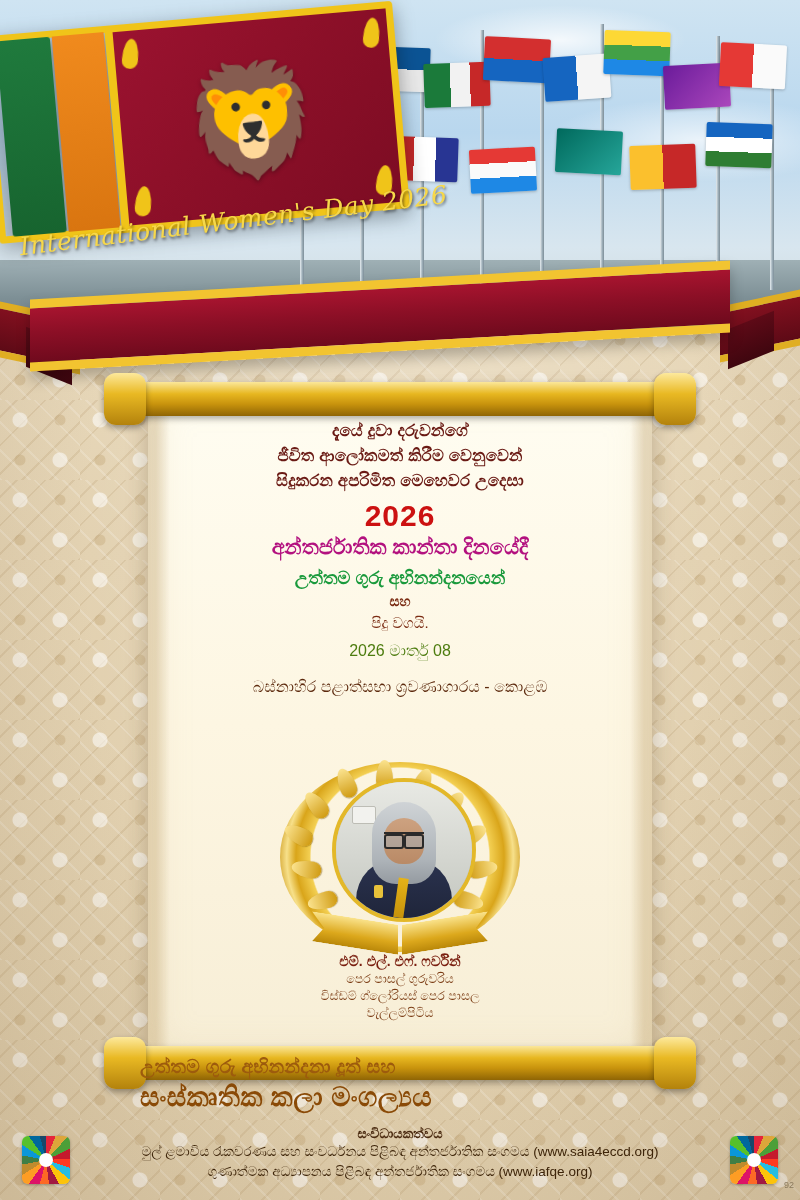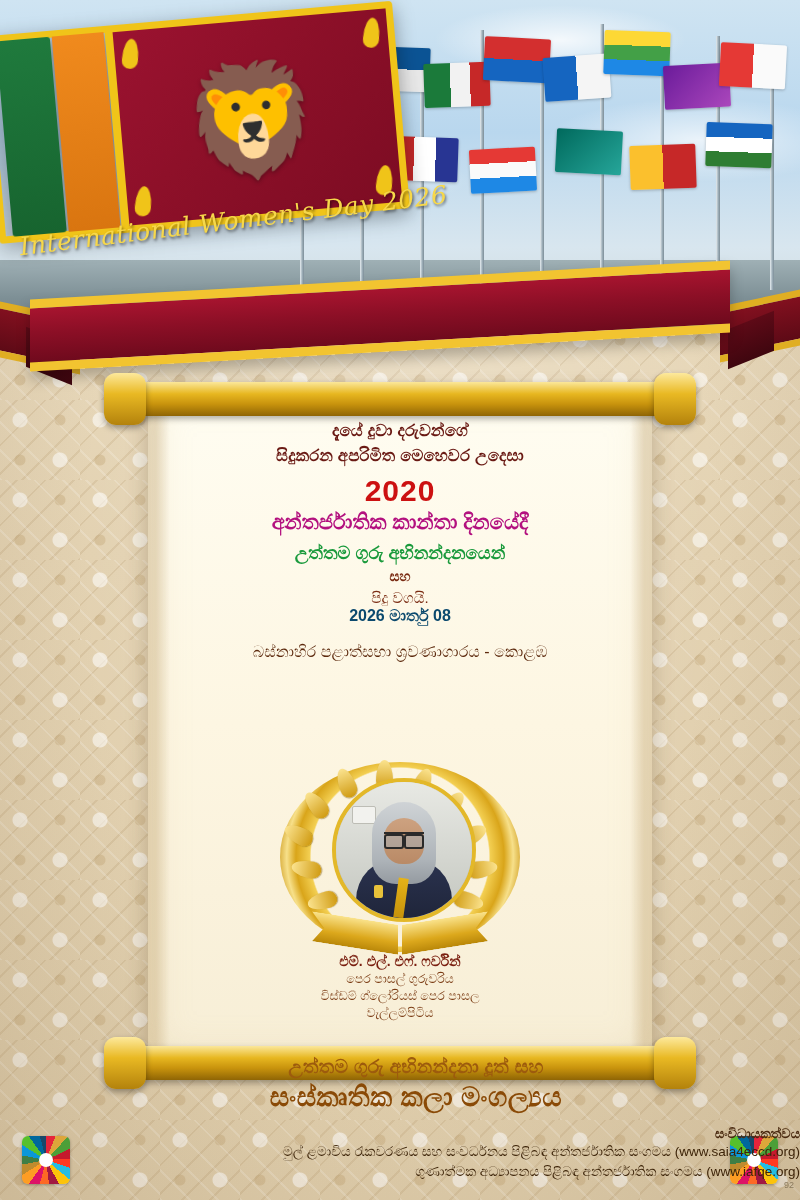--- a/index.html
+++ b/index.html
@@ -260,23 +260,24 @@
     font-weight: bold;
     color: #1a9a3c;
   }
   .line-pidu {
     margin-top: 4px;
     font-size: 15px;
     font-weight: normal;
     color: #7a2b12;
   }
   .line-date {
+    margin-top: 10px;
     font-size: 16px;
-    font-weight: bold;
-    color: #0c4a6e;
+    font-weight: normal;
+    color: #4d7c0f;
   }
   .line-venue {
     margin-top: 18px;
     font-size: 16px;
     font-weight: normal;
     color: #5d2a0e;
   }
 
   
   .medallion {
@@ -377,24 +378,24 @@
   .presenter .p-name {
     font-size: 14px; font-weight: bold; color: #7a1f10; line-height: 19px;
   }
   .presenter .p-role, .presenter .p-school, .presenter .p-place {
     font-size: 12.5px; color: #7a3a12; line-height: 17px;
   }
 
   
   .foot-text {
     position: absolute;
-    left: 156px;
+    left: 140px;
     top: 1056px;
     width: 520px;
-    text-align: center;
+    text-align: left;
   }
   .foot-line1 {
     font-size: 19px;
     font-weight: bold;
     color: #9d5b0d;
     letter-spacing: 0.3px;
   }
   .foot-line2 {
     margin-top: 4px;
     font-size: 27px;
@@ -402,21 +403,21 @@
     color: #8a4a07;
     letter-spacing: 0.5px;
   }
 
   
   .organisers {
     position: absolute;
     left: 0;
     top: 1126px;
     width: 800px;
-    text-align: right;
+    text-align: center;
   }
   .org-title {
     font-size: 13px;
     font-weight: bold;
     color: #4a2a10;
   }
   .org-line {
     font-size: 13.5px;
     color: #3d2409;
     line-height: 20px;
@@ -516,22 +517,23 @@
   <div class="scroll"></div>
   <div class="scroll-rod top"></div>
   <div class="scroll-rod bottom"></div>
   <div class="knob tl"></div>
   <div class="knob tr"></div>
   <div class="knob bl"></div>
   <div class="knob br"></div>
 
   <div class="scroll-inner">
     <div class="line-intro">දැයේ දුවා දරුවන්ගේ</div>
+    <div class="line-intro">ජීවිත ආලෝකමත් කිරීම වෙනුවෙන්</div>
     <div class="line-intro">සිදුකරන අපරිමිත මෙහෙවර උදෙසා</div>
-    <div class="line-year">2020</div>
+    <div class="line-year">2026</div>
     <div class="line-iwd">අන්තර්ජාතික කාන්තා දිනයේදී</div>
     <div class="line-award">උත්තම ගුරු අභිනන්දනයෙන්</div>
     <div class="line-saha">සහ</div>
     <div class="line-pidu">පිදු වගයි.</div>
     <div class="line-date">2026 මාර්තු 08</div>
     <div class="line-venue">බස්නාහිර පළාත්සභා ශ්‍රවණාගාරය - කොළඹ</div>
   </div>
 
   <div class="medallion">
     <div class="wreath"></div>

